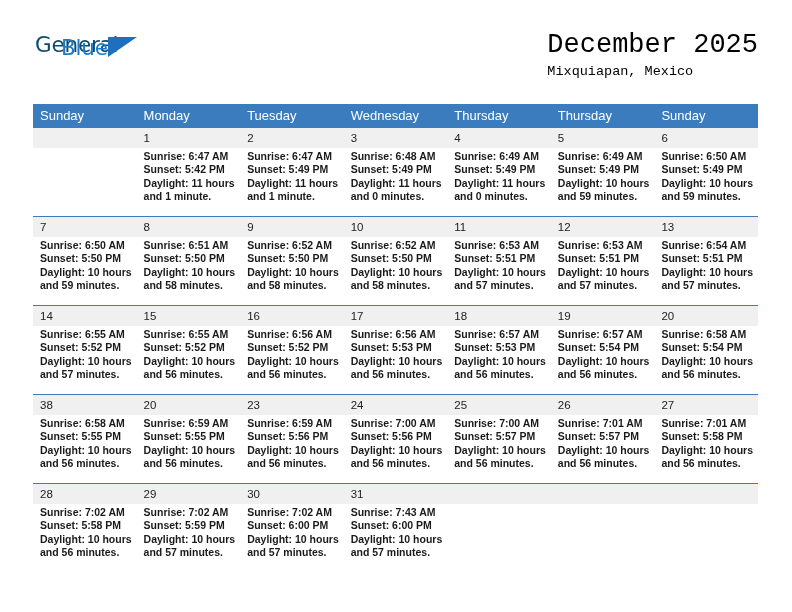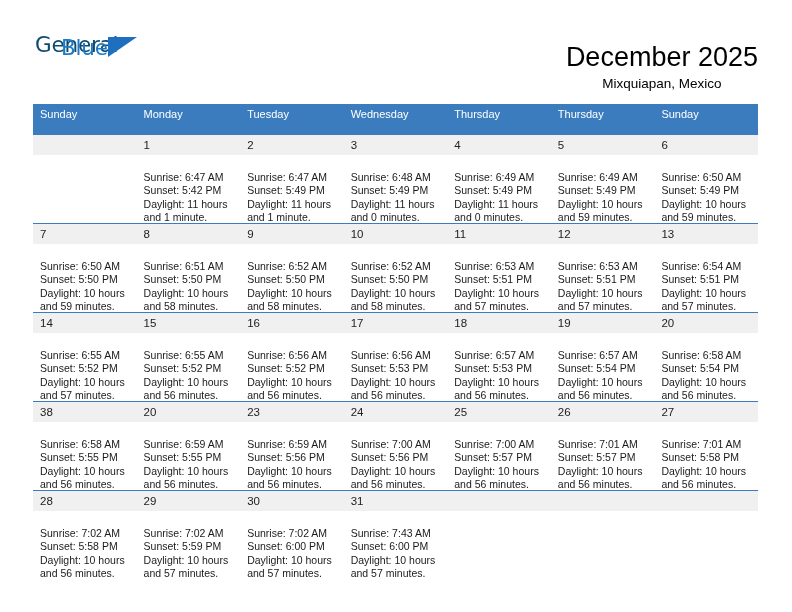--- a/index.html
+++ b/index.html
@@ -63,22 +63,23 @@
     font-size: 21.5px;
     letter-spacing: -0.2px;
     color: #1f7ac6;
     font-family: "DejaVu Sans", sans-serif;
     font-weight: 400;
   }
 
   .titles {
     position: absolute;
     right: 0;
-    top: 12px;
-    text-align: center;
+    top: 0;
+    text-align: left;
+    font-family: Liberation Mono, monospace;
   }
   .cal-title {
     font-size: 27px;
     font-weight: 400;
     color: #000000;
     line-height: 34px;
     white-space: nowrap;
   }
   .cal-sub {
     font-size: 13.5px;
@@ -93,24 +94,24 @@
     position: absolute;
     left: 33px;
     top: 104px;
     width: 725px;
     border-collapse: collapse;
     table-layout: fixed;
   }
   .cal th {
     background: #3b7cbf;
     color: #ffffff;
-    font-size: 11px;
+    font-size: 13px;
     font-weight: 400;
     text-align: left;
-    padding: 4px 0 15px 7px;
+    padding: 4px 0 5px 7px;
     height: 12px;
     border: none;
   }
   .cal td {
     vertical-align: top;
     padding: 0;
     border: none;
     width: 103.5px;
     height: 88px;
   }
@@ -134,24 +135,25 @@
     color: #222222;
     line-height: 16px;
     padding: 2px 0 2px 7px;
     height: 16px;
     background: transparent;
   }
   .cell.empty .daynum {
     background: #f0f0f0;
   }
   .info {
-    padding: 16px 5px 0 7px;
+    padding: 2px 5px 0 7px;
     font-size: 10.5px;
     line-height: 13.4px;
     color: #1a1a1a;
+    font-weight: bold;
   }
   .info div {
     white-space: nowrap;
   }
 </style>
 </head>
 <body>
 
 <div class="page">
 

